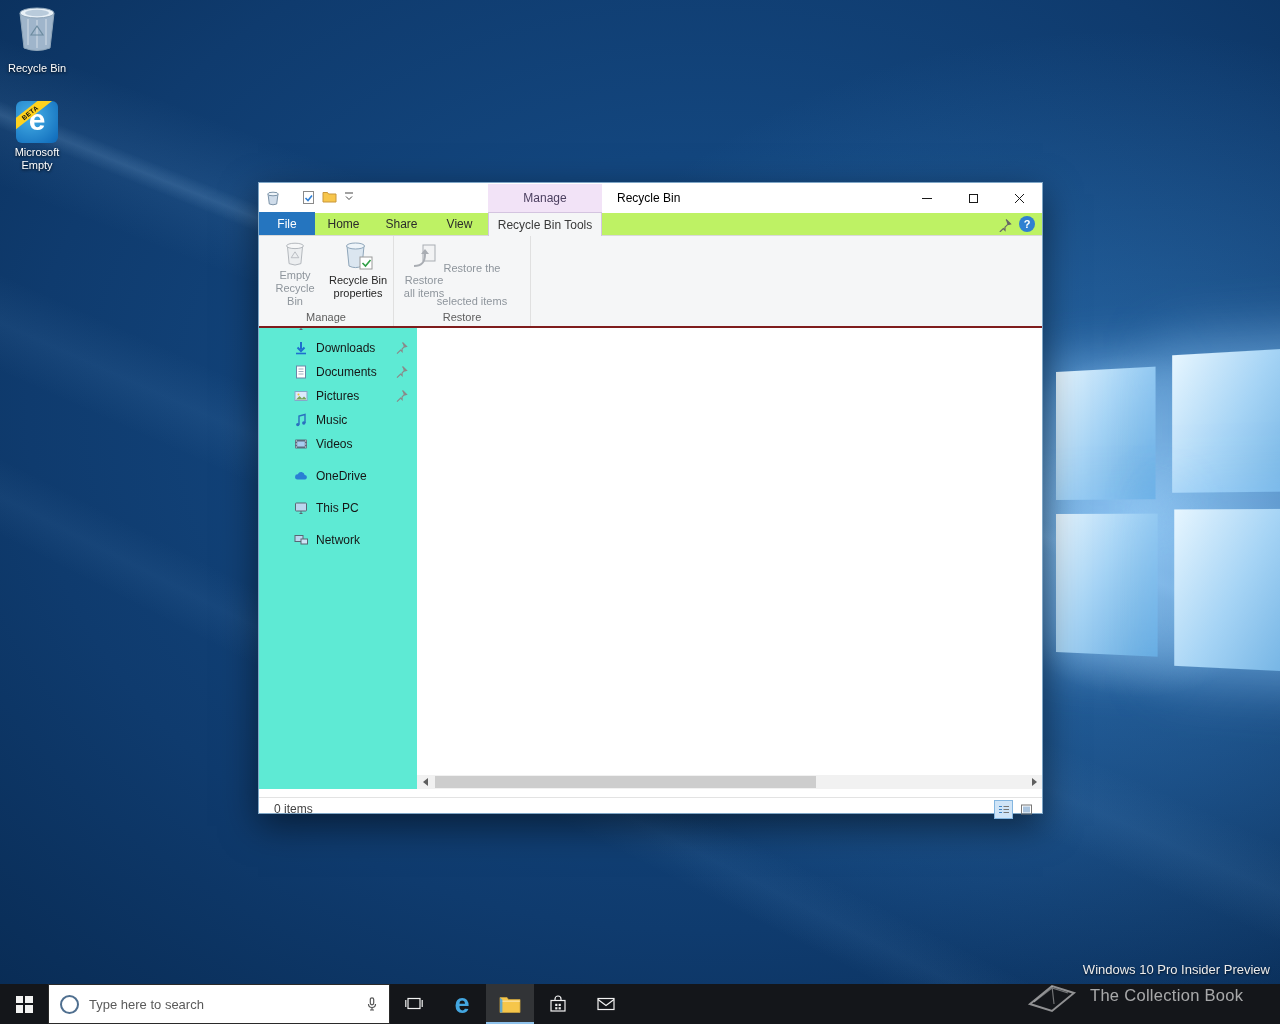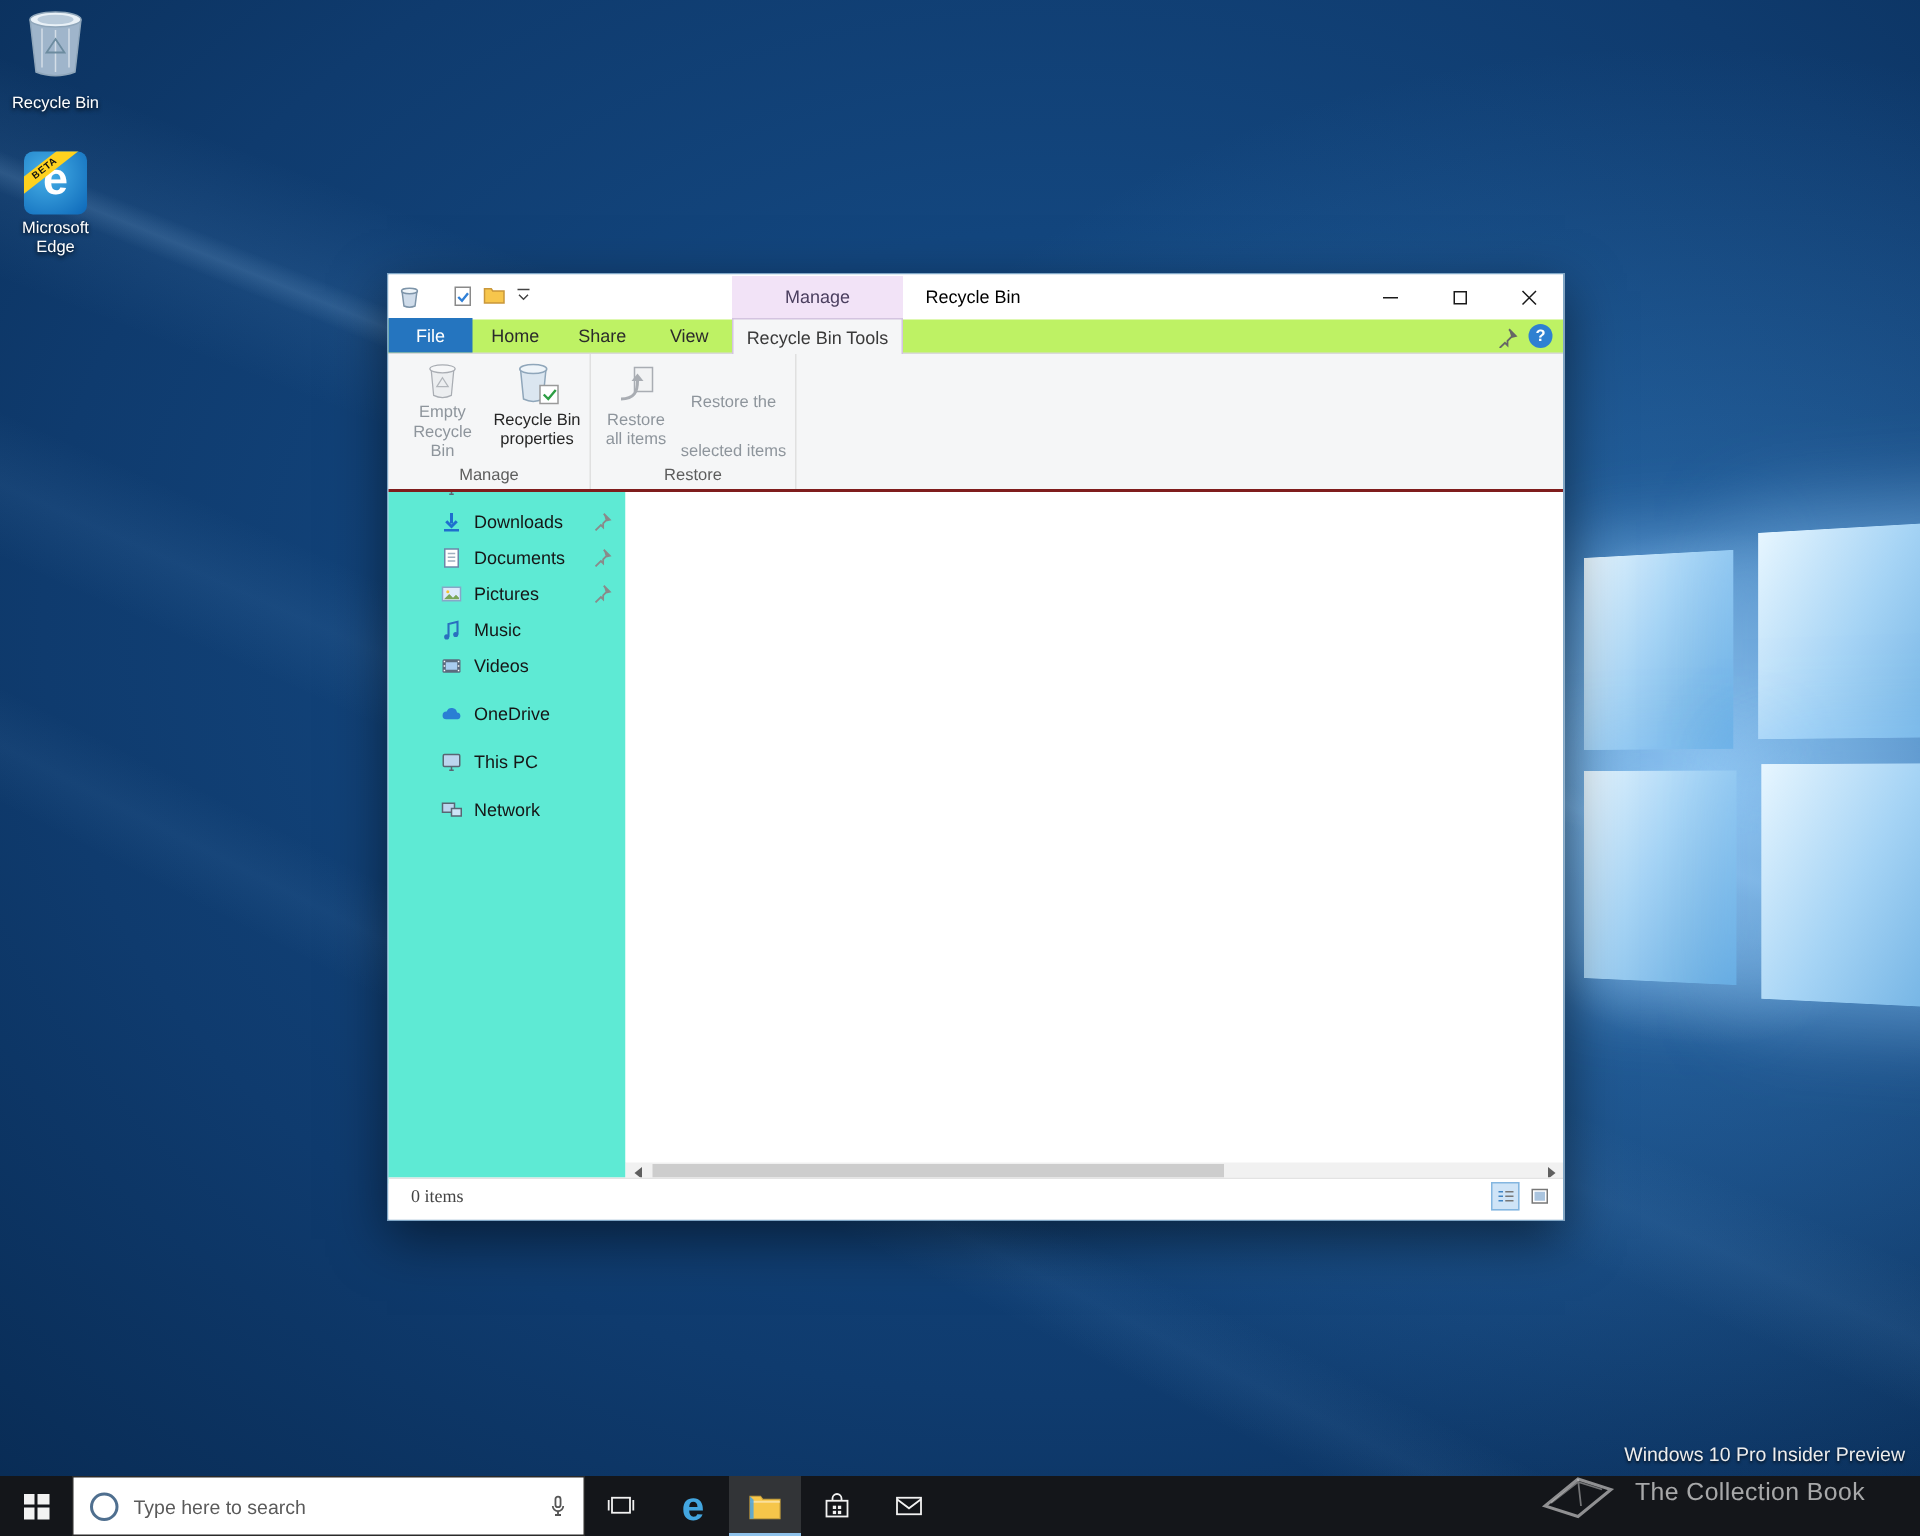--- a/index.html
+++ b/index.html
@@ -68,39 +68,39 @@
   .ribbon { position:absolute; left:0; top:53px; right:0; height:92px; background:#f5f6f7;
             border-bottom:2px solid #7f1d1d; }
   .rgroup { position:absolute; top:0; bottom:0; border-right:1px solid #e0e0e0; }
   .rg1 { left:0; width:135px; } .rg2 { left:135px; width:137px; }
   .glabel { position:absolute; bottom:3px; left:0; right:0; text-align:center; font-size:11px; color:#5d5d5d; }
   .rbtn { position:absolute; top:4px; height:68px; display:flex; flex-direction:column; align-items:center;
           font-size:11px; line-height:13px; text-align:center; color:#262626; }
   .rbtn svg { margin-bottom:2px; }
   .rbtn.disabled { color:#8e959c; }
   .rb-empty { left:10px; width:52px; } .rb-props { left:68px; width:62px; }
-  .rb-rall { left:4px; width:52px; } .rb-rsel { left:58px; width:74px;gap:20px; }
+  .rb-rall { left:4px; width:52px; } .rb-rsel { left:41px; width:74px;gap:20px; }
 
   .sidebar { position:absolute; left:0; top:145px; width:158px; bottom:24px; background:#5eead4; overflow:hidden; }
   .side-list { margin-top:-16px; }
   .srow { height:24px; display:flex; align-items:center; padding-left:34px; position:relative;
           font-size:12px; color:#161616; }
   .sicon { width:16px; height:16px; margin-right:7px; flex:none; }
   .pinic { position:absolute; right:9px; top:5px; }
   .gap8 { height:8px; }
   .filespane { position:absolute; left:158px; top:145px; right:0; bottom:38px; background:#fff; }
 
   .hscroll { position:absolute; left:158px; right:0; bottom:24px; height:14px; background:#f1f1f1; }
   .sarrow { position:absolute; top:0; width:15px; height:14px; display:flex; align-items:center; justify-content:center; }
   .sarrow.left { left:0; } .sarrow.right { right:0; }
   .tri-l { width:0; height:0; border:4px solid transparent; border-right:5px solid #5f5f5f; margin-right:3px; }
   .tri-r { width:0; height:0; border:4px solid transparent; border-left:5px solid #5f5f5f; margin-left:3px; }
   .sthumb { position:absolute; left:18px; top:1px; width:381px; height:12px; background:#cdcdcd; }
 
-  .statusbar { position:absolute; left:0; right:0; bottom:0; height:28px; background:#fff; border-top:1px solid #e3e3e3;font-family:Liberation Serif, serif; }
+  .statusbar { position:absolute; left:0; right:0; bottom:0; height:16px; background:#fff; border-top:1px solid #e3e3e3; }
   .scount { position:absolute; left:15px; top:4px; font-size:12px; color:#444; }
   .viewbtns { position:absolute; right:6px; top:2px; display:flex; gap:4px; }
   .viewbtn { width:19px; height:19px; display:flex; align-items:center; justify-content:center;
              border:1px solid transparent; }
   .viewbtn.selected { background:#cfe4f7; border-color:#84b6e0; }
 
   
   .os-watermark { position:absolute; right:10px; bottom:5px; text-align:center; color:#ededed;
                   font-size:13px; line-height:18px; text-shadow:0 1px 2px rgba(0,0,0,.7); }
   .collection { position:absolute; left:1022px; top:972px; z-index:40; display:flex; align-items:center; gap:8px;
@@ -151,21 +151,21 @@
         <path d="M23 21l6 9h-12z" fill="none" stroke="#6c8b9f" stroke-width="1.2"></path>
       </svg>
       <div class="lbl">Recycle Bin</div>
     </div>
 
     <div class="desk-icon" style="left:2px;top:101px;">
       <div class="edge-tile">
         <span class="edge-e">e</span>
         <span class="edge-badge">BETA</span>
       </div>
-      <div class="lbl">Microsoft Edge</div>
+      <div class="lbl">Microsoft Empty</div>
     </div>
 
     <div class="win">
       <div class="titlebar">
         <span class="qat" style="left:6px;">
           <svg width="16" height="16" viewBox="0 0 16 16">
               <path d="M3 4l1.3 10Q8 15.6 11.7 14L13 4" fill="#cfdcea" stroke="#7d94a9"></path>
               <ellipse cx="8" cy="4" rx="5.3" ry="1.8" fill="#eef4f9" stroke="#7d94a9"></ellipse>
             </svg>
         </span>

